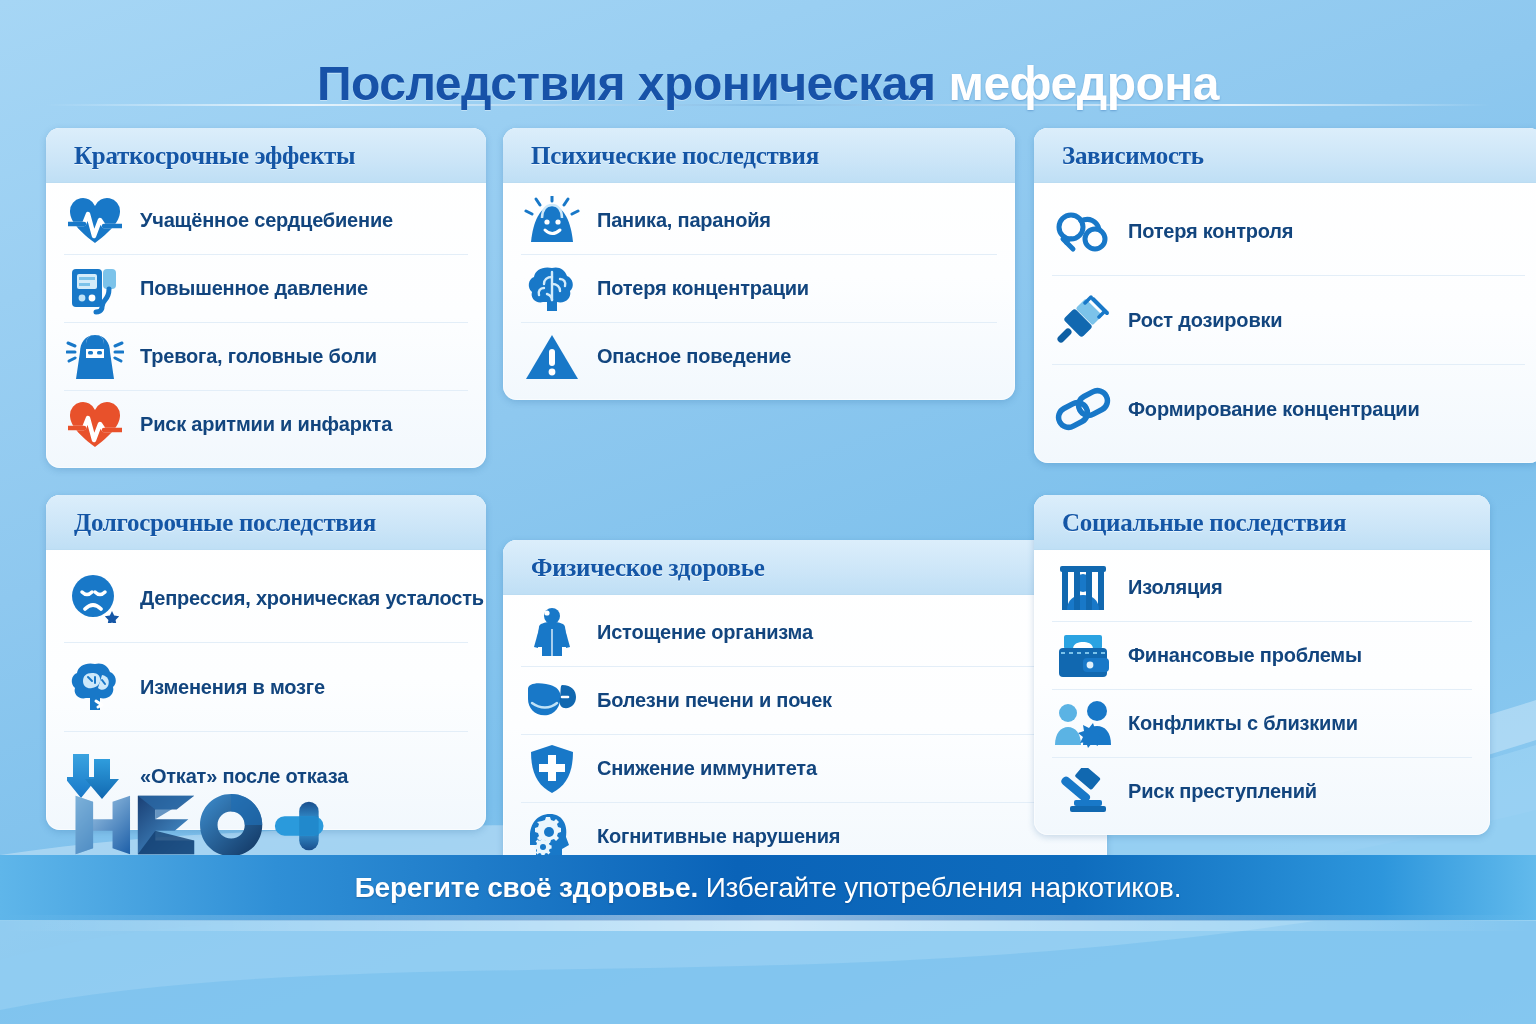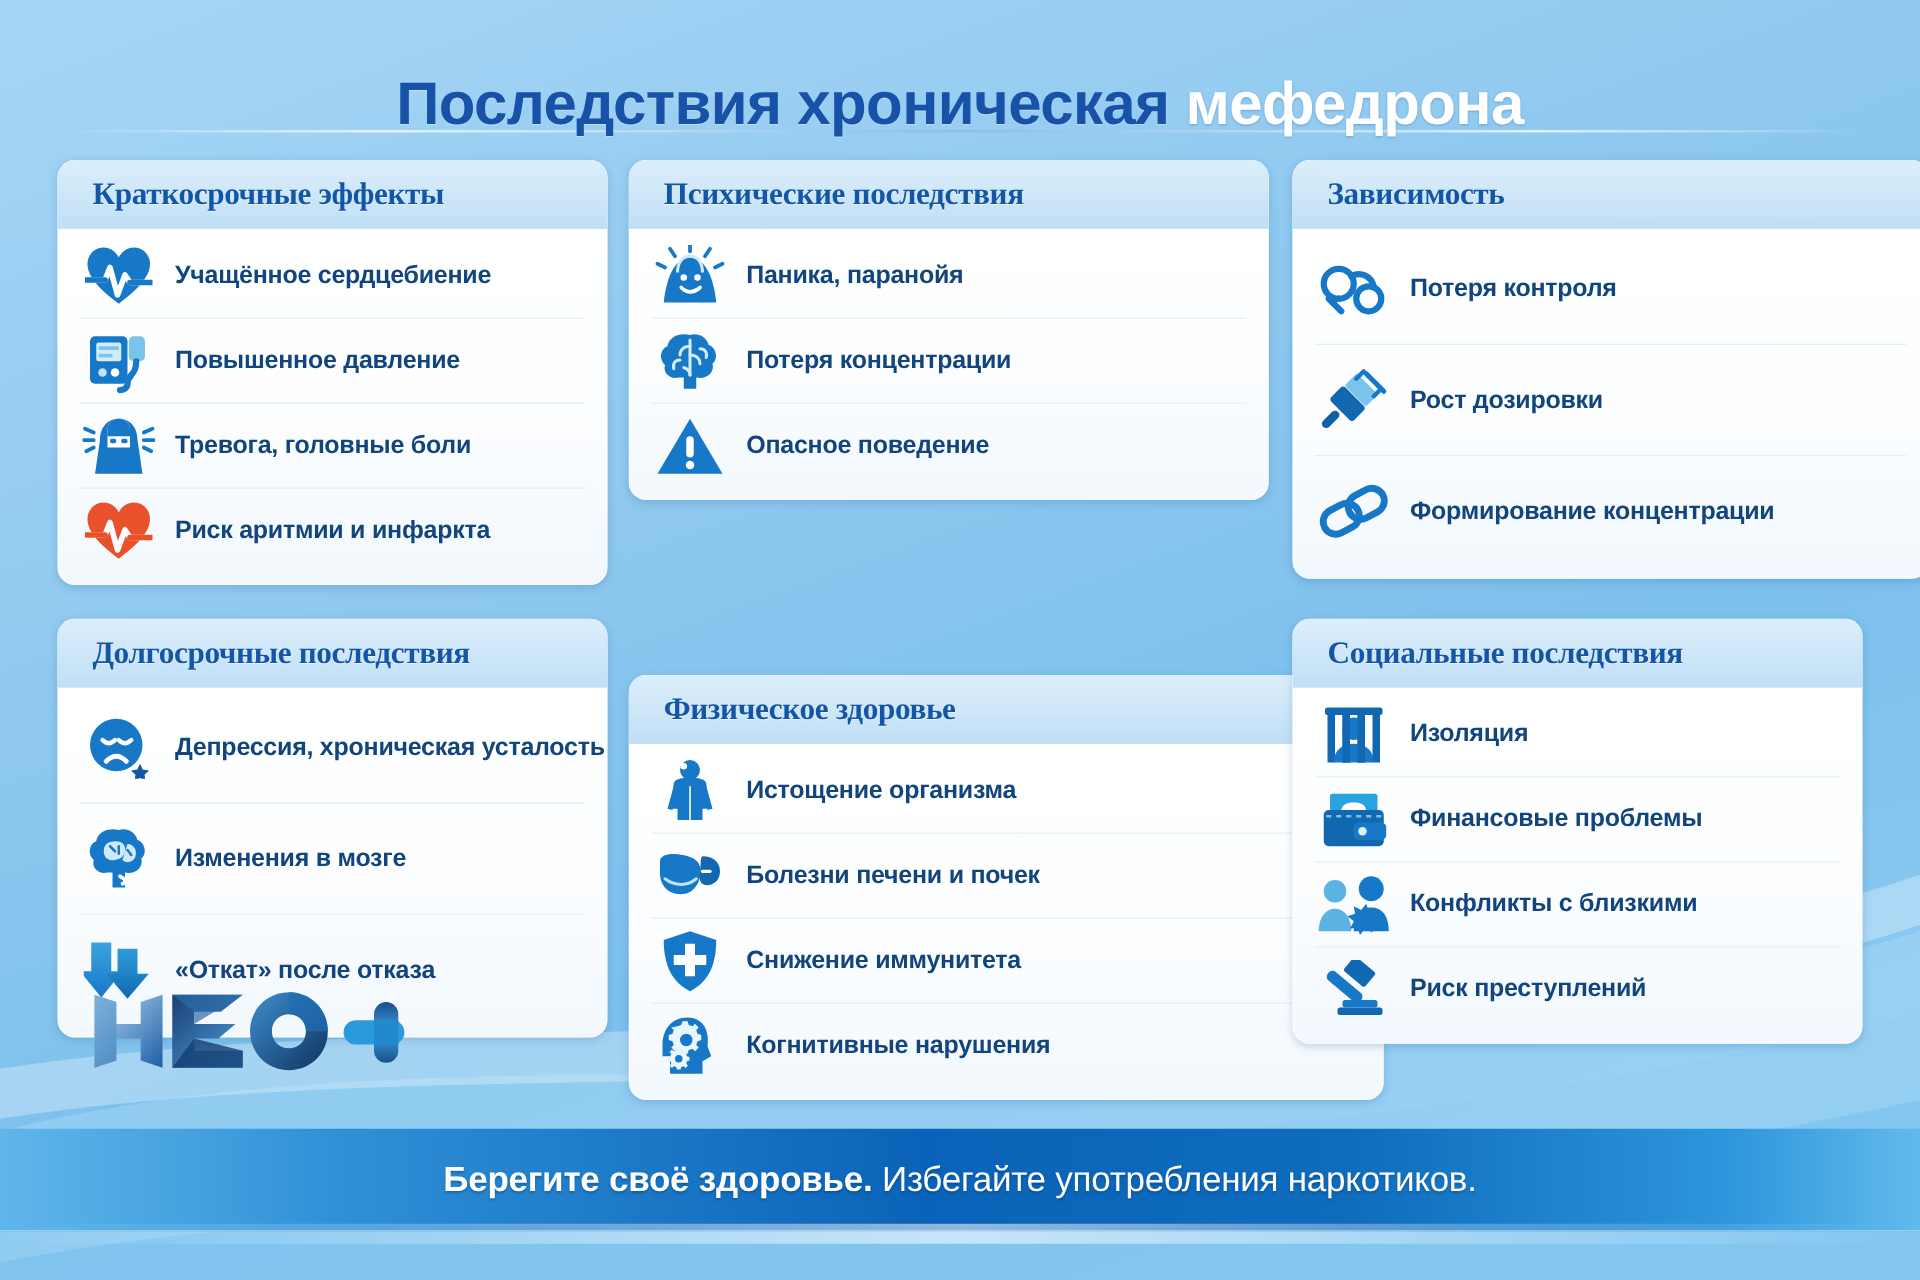--- a/index.html
+++ b/index.html
@@ -55,21 +55,21 @@
   #card-mental  {left:503px; top:128px; width:512px; }
   #card-depend  {left:1034px;top:128px; width:509px; }
   #card-long    {left:46px;  top:495px; width:440px; }
   #card-physic  {left:503px; top:495px; width:604px;margin-top:45px; }
   #card-social  {left:1034px;top:495px; width:456px; }
 
   
   .logo{position:absolute;left:66px;top:790px;height:70px;}
 
   
-  .footer{position:absolute;left:0;top:903px;width:100%;height:82px;
+  .footer{position:absolute;left:0;top:855px;width:100%;height:66px;
       background:linear-gradient(90deg,#5fb6ea 0%,#2f8fd6 18%,#0a63b8 48%,#0e6cbd 70%,#2d96dc 90%,#62baec 100%);
       box-shadow:0 -1px 0 rgba(255,255,255,.35) inset;
       display:flex;align-items:center;justify-content:center;}
   .footer-sheen{position:absolute;left:0;bottom:-10px;width:100%;height:16px;
       background:linear-gradient(90deg,rgba(255,255,255,0),rgba(255,255,255,.55),rgba(255,255,255,0));}
   .footer-text{font-size:28px;white-space:nowrap;color:#fff;letter-spacing:-.2px;
       text-shadow:0 1px 2px rgba(0,40,90,.35);}
   .footer-text .b{font-weight:bold;}
 </style>
 </head>

